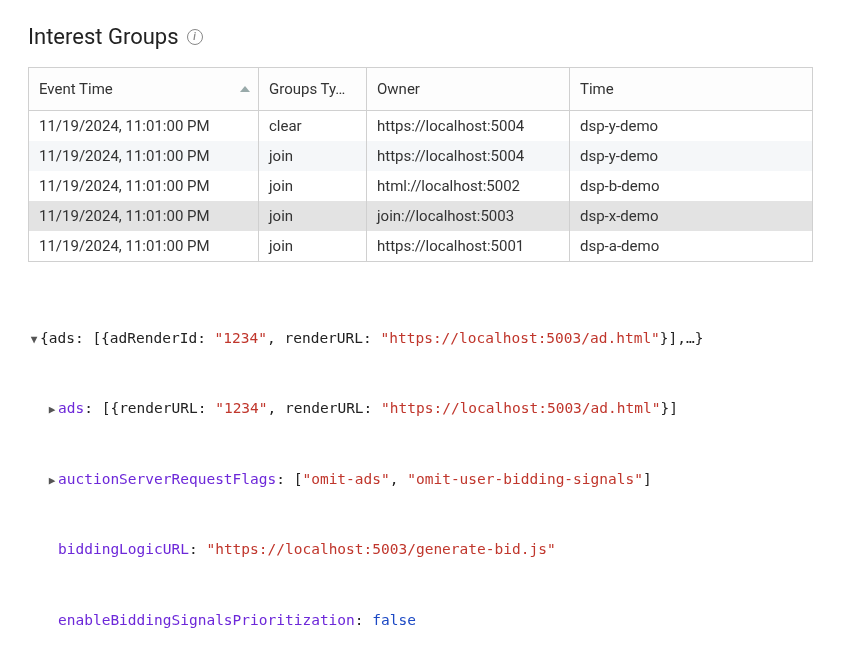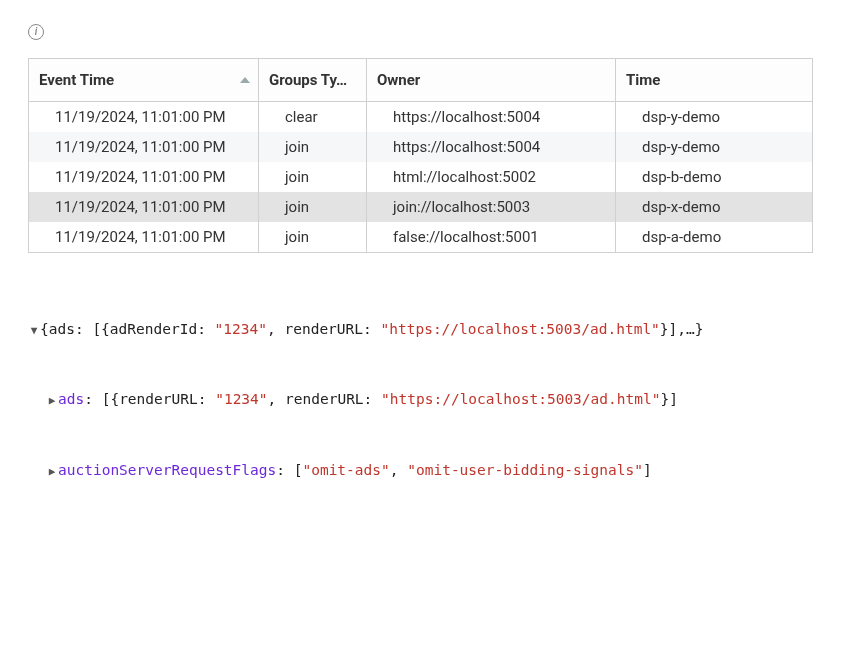--- a/index.html
+++ b/index.html
@@ -36,48 +36,48 @@
     line-height: 1;
   }
   table.events {
     border-collapse: collapse;
     width: 100%;
     border: 1px solid #d0d0d0;
     font-size: 15px;
   }
   table.events th {
     text-align: left;
-    font-weight: 700;
+    font-weight: 400;
     padding: 12px 10px;
     border: 1px solid #d0d0d0;
     background: #fdfdfd;
     color: #333;
     position: relative;
   }
   table.events td {
-    padding: 6px 26px;
+    padding: 6px 10px;
     border-left: 1px solid #d0d0d0;
     border-right: 1px solid #d0d0d0;
     color: #333;
   }
   table.events tbody tr:nth-child(even) { background: #f5f7f9; }
   table.events tbody tr.selected { background: #e3e3e3; }
   .sort-indicator {
     position: absolute;
     right: 8px;
     top: 50%;
     transform: translateY(-50%);
     width: 0; height: 0;
     border-left: 5px solid transparent;
     border-right: 5px solid transparent;
     border-bottom: 6px solid #9aa;
   }
   .col-time { width: 230px; }
   .col-type { width: 108px; white-space: nowrap; overflow: hidden; text-overflow: ellipsis; }
-  .col-owner { width: 249px; }
+  .col-owner { width: 203px; }
 
   .tree {
     font-family: "SF Mono", Menlo, Consolas, monospace;
     font-size: 14.5px;
     line-height: 1.62;
     margin-top: 18px;
     white-space: pre;
     color: #222;
   }
   .tree-row { display: flex; align-items: baseline; }
@@ -96,20 +96,21 @@
   .key { color: #6d28d9; }
   .str { color: #c0362c; }
   .kw  { color: #1c49c4; }
   .plain { color: #222; }
   .summary { color: #222; }
 </style>
 </head>
 <body>
 
 <div class="heading">
+  <span>Interest Groups</span>
   <span class="info-icon">i</span>
 </div>
 
 <table class="events">
   <thead>
     <tr>
       <th class="col-time">
         <span>Event Time</span>
         <span class="sort-indicator"></span>
       </th>
@@ -139,39 +140,47 @@
       </tr>
       <tr class="selected">
         <td>11/19/2024, 11:01:00 PM</td>
         <td>join</td>
         <td>join://localhost:5003</td>
         <td>dsp-x-demo</td>
       </tr>
       <tr>
         <td>11/19/2024, 11:01:00 PM</td>
         <td>join</td>
-        <td>false://localhost:5001</td>
+        <td>https://localhost:5001</td>
         <td>dsp-a-demo</td>
       </tr>
     </tbody>
 </table>
 
 <div class="tree">
   <div class="tree-row indent0">
     <span class="arrow">▼</span>
     <span class="summary"><span>{ads: [{adRenderId: </span><span class="str">"1234"</span><span>, renderURL: </span><span class="str">"https://localhost:5003/ad.html"</span><span>}],…}</span></span>
   </div>
   <div class="tree-row indent1">
     <span class="arrow">▶</span>
     <span><span class="key">ads</span><span class="plain">: </span><span class="plain">[{renderURL: </span><span class="str">"1234"</span><span class="plain">, renderURL: </span><span class="str">"https://localhost:5003/ad.html"</span><span class="plain">}]</span></span>
   </div>
   <div class="tree-row indent1">
     <span class="arrow">▶</span>
     <span><span class="key">auctionServerRequestFlags</span><span class="plain">: [</span><span class="str">"omit-ads"</span><span class="plain">, </span><span class="str">"omit-user-bidding-signals"</span><span class="plain">]</span></span>
   </div>
+  <div class="tree-row indent1">
+    <span class="arrow placeholder">▶</span>
+    <span><span class="key">biddingLogicURL</span><span class="plain">: </span><span class="str">"https://localhost:5003/generate-bid.js"</span></span>
+  </div>
+  <div class="tree-row indent1">
+    <span class="arrow placeholder">▶</span>
+    <span><span class="key">enableBiddingSignalsPrioritization</span><span class="plain">: </span><span class="kw">false</span></span>
+  </div>
   
   
   
   
   
   
   
   
   
   

